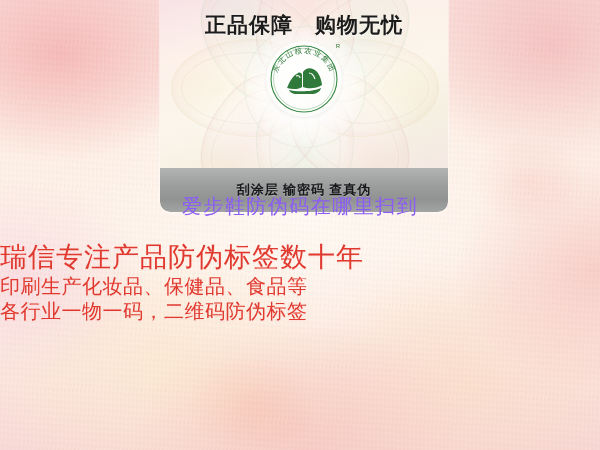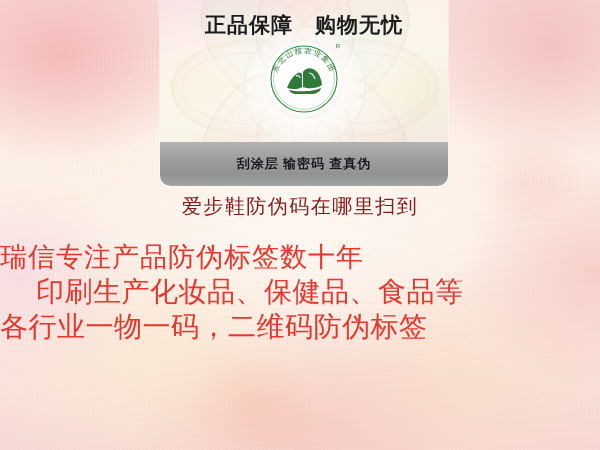--- a/index.html
+++ b/index.html
@@ -55,21 +55,21 @@
       repeating-linear-gradient(4deg, rgba(255,255,255,0.05) 0 3px, rgba(210,150,145,0.04) 3px 6px);
     opacity: .7;
   }
 
   
   .label-card {
     position: absolute;
     left: 160px;
     top: 0px;
     width: 288px;
-    height: 186px;
+    height: 212px;
     border-radius: 0 0 10px 10px;
     overflow: hidden;
     background:
       radial-gradient(ellipse 150px 110px at 50% 48%, #ffffff 0%, rgba(255,255,255,0.55) 52%, rgba(255,255,255,0) 78%),
       linear-gradient(165deg, #f7e2e6 0%, #fdf1ea 22%, #fbf6ec 46%, #f6f0e2 64%, #f4e9e3 84%, #f3e3e2 100%);
     box-shadow: 0 0 0 1px rgba(255,255,255,0.45);
   }
   
   .petals {
     position: absolute;
@@ -174,42 +174,42 @@
 
   
   .caption {
     position: absolute;
     left: 0; right: 0;
     top: 193px;
     text-align: center;
     font-family: "DejaVu Serif", "Liberation Serif", serif;
     font-size: 20px;
     letter-spacing: 1.5px;
-    color: #7f1d1d;
+    color: #8b5cf6;
     white-space: pre;
   }
 
   
   .red-block {
     position: absolute;
     left: 0; right: 0;
     top: 240px;
     text-align: left;
     font-family: "DejaVu Serif", "Liberation Serif", serif;
     color: #e0392f;
   }
   .red-line {
     display: block;
     white-space: pre;
     line-height: 1.26;
     text-shadow: 0 1px 1px rgba(255,220,215,0.65);
   }
   .red-line.l1 { font-size: 27px; letter-spacing: 1px; }
-  .red-line.l2 { font-size: 28px; letter-spacing: 0.5px; margin-left: 36px; }
-  .red-line.l3 { font-size: 28px; letter-spacing: 0.5px; }
+  .red-line.l2 { font-size: 20px; letter-spacing: 0.5px; }
+  .red-line.l3 { font-size: 20px; letter-spacing: 0.5px; }
 </style>
 </head>
 <body>
 
 <div id="page">
 
   <div class="bg-base"></div>
   <div class="bg-wash"></div>
   <div class="bg-grain"></div>
 

